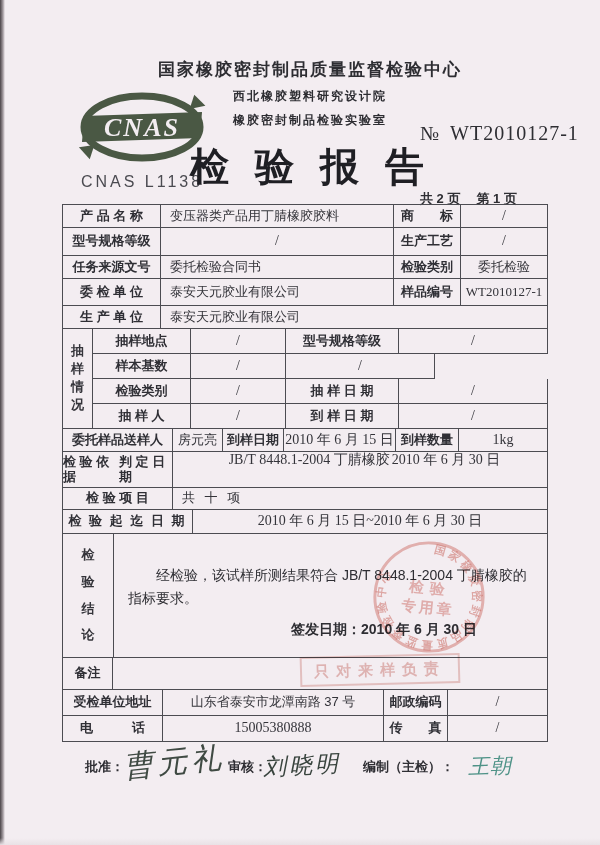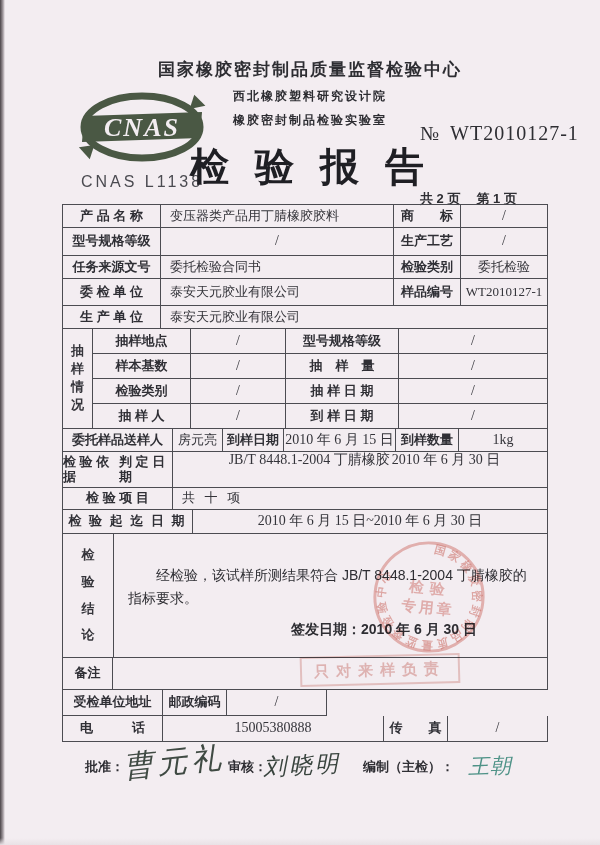--- a/index.html
+++ b/index.html
@@ -154,21 +154,20 @@
       <div class="samp-rows">
         <div class="row">
           <div class="cell lab" style="width:98px;height:25px;">抽样地点</div>
           <div class="cell serifv" style="width:95px;height:25px;">/</div>
           <div class="cell lab" style="width:113px;height:25px;">型号规格等级</div>
           <div class="cell serifv" style="width:149px;height:25px;">/</div>
         </div>
         <div class="row">
           <div class="cell lab" style="width:98px;height:25px;">样本基数</div>
           <div class="cell serifv" style="width:95px;height:25px;">/</div>
-          <div class="cell lab" style="width:113px;height:25px;">抽　样　量</div>
           <div class="cell serifv" style="width:149px;height:25px;">/</div>
         </div>
         <div class="row">
           <div class="cell lab" style="width:98px;height:25px;">检验类别</div>
           <div class="cell serifv" style="width:95px;height:25px;">/</div>
           <div class="cell lab" style="width:113px;height:25px;">抽 样 日 期</div>
           <div class="cell serifv" style="width:149px;height:25px;">/</div>
         </div>
         <div class="row">
           <div class="cell lab" style="width:98px;height:25px;">抽 样 人</div>
@@ -222,20 +221,21 @@
       </div>
     </div>
 
     <div class="row">
       <div class="cell lab" style="width:50px;height:32px;">备注</div>
       <div class="cell" style="width:435px;height:32px;"></div>
     </div>
 
     <div class="row">
       <div class="cell lab" style="width:100px;height:26px;">受检单位地址</div>
+      <div class="cell" style="width:221px;height:26px;">山东省泰安市龙潭南路 37 号</div>
       <div class="cell lab" style="width:64px;height:26px;">邮政编码</div>
       <div class="cell serifv" style="width:100px;height:26px;">/</div>
     </div>
 
     <div class="row">
       <div class="cell lab" style="width:100px;height:26px;">电　　　话</div>
       <div class="cell serifv" style="width:221px;height:26px;">15005380888</div>
       <div class="cell lab" style="width:64px;height:26px;">传　　真</div>
       <div class="cell serifv" style="width:100px;height:26px;">/</div>
     </div>

